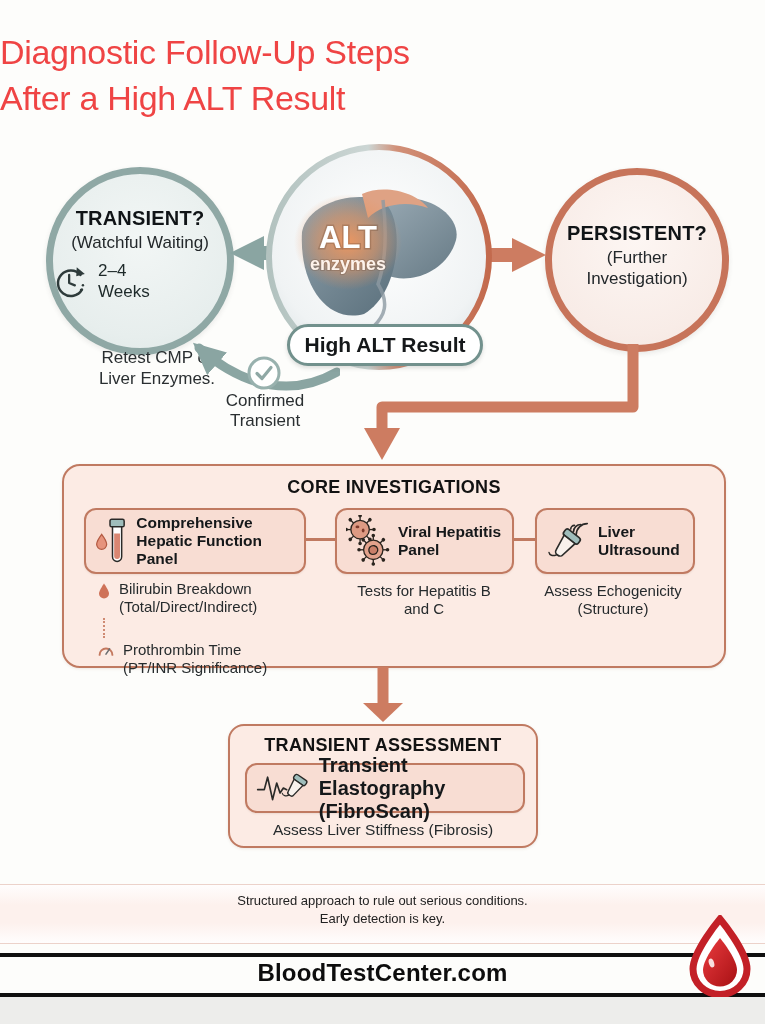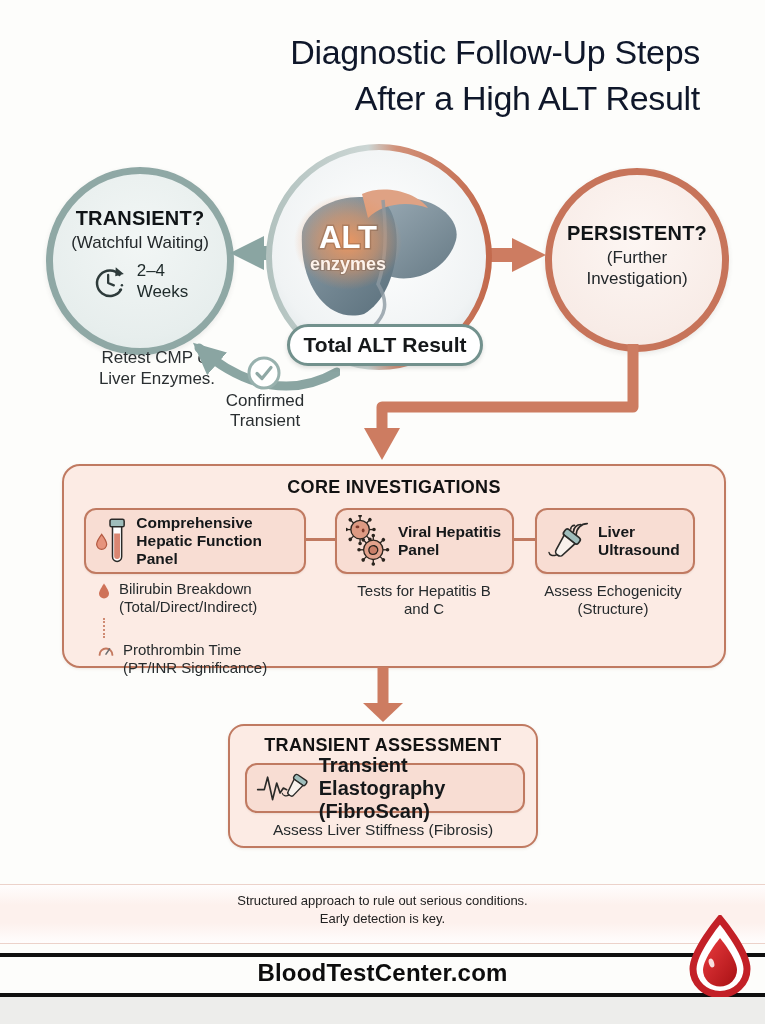--- a/index.html
+++ b/index.html
@@ -3,32 +3,32 @@
 <meta charset="utf-8">
 <style>
   html,body{margin:0;padding:0;background:#ffffff;}
   .canvas{
     position:relative;width:765px;height:1024px;margin:0 auto;
     background:#fdfdfb;overflow:hidden;
     font-family:"Liberation Sans",sans-serif;color:#1c1c1c;
   }
   .abs{position:absolute;}
   
-  .title{top:30px;left:0;width:700px;text-align:right;font-size:34px;line-height:1.34;
-         font-weight:500;color:#0f172a;letter-spacing:-0.3px;}
+  .title{top:30px;left:0;width:700px;text-align:left;font-size:34px;line-height:1.34;
+         font-weight:500;color:#ef4444;letter-spacing:-0.3px;}
   
   .node-circle{border-radius:50%;box-sizing:border-box;text-align:center;
                box-shadow:0 2px 5px rgba(60,60,60,.10);}
   .circle-teal{left:46px;top:167px;width:188px;height:188px;border:7px solid #8fa8a5;
                background:radial-gradient(circle at 50% 38%,#f2f6f5 0%,#e7eeed 70%,#dde7e6 100%);padding-top:33px;}
   .circle-salmon{left:545px;top:168px;width:184px;height:184px;border:7px solid #c7745a;
                background:radial-gradient(circle at 50% 38%,#fdf6f3 0%,#f8ece7 70%,#f4e4de 100%);padding-top:47px;}
   .node-heading{font-size:20px;font-weight:bold;color:#101417;letter-spacing:.2px;}
   .node-sub{font-size:17px;color:#23282b;margin-top:2px;line-height:1.25;}
-  .wait-row{display:flex;align-items:center;justify-content:center;gap:7px;margin-top:8px;}
+  .wait-row{display:flex;align-items:center;justify-content:flex-start;gap:7px;margin-top:8px;}
   .wait-text{font-size:17px;color:#1e2a2a;text-align:left;line-height:1.2;}
   
   .hub{left:264px;top:142px;width:230px;height:230px;z-index:3;}
   .pill{left:287px;top:324px;width:190px;height:36px;z-index:5;background:#ffffff;
         border:3px solid #72918d;border-radius:21px;line-height:36px;text-align:center;
         font-size:21px;font-weight:bold;color:#15181a;box-shadow:0 2px 4px rgba(70,80,80,.18);}
   
   .retest{left:52px;top:347px;width:210px;text-align:center;font-size:17px;line-height:1.25;color:#2a2f31;}
   .confirmed{left:200px;top:391px;width:130px;text-align:center;font-size:17px;line-height:1.2;color:#2a2f31;z-index:4;}
   .check-badge{left:247px;top:356px;width:34px;height:34px;z-index:3;}
@@ -121,21 +121,21 @@
       <path d="M120,60 C162,46 198,74 192,98 C184,128 148,144 122,133 C111,112 110,72 120,60 Z" fill="url(#lobeGrad)" opacity="0.92"></path>
       <path d="M38,90 C44,58 100,46 122,62 C140,80 137,150 100,172 C64,182 35,144 38,90 Z" fill="url(#lobeGrad)"></path>
       <path d="M98,52 C120,42 152,50 164,66 C142,58 118,62 104,76 Z" fill="#dfa284"></path>
       <path d="M119,58 C123,92 121,122 114,142 C126,162 120,174 110,184" stroke="#8d9aa2" stroke-width="3.5" fill="none" opacity="0.8"></path>
       <ellipse cx="84" cy="100" rx="54" ry="48" fill="url(#glowGrad)"></ellipse>
       <text x="84" y="106" text-anchor="middle" font-size="31" font-weight="bold" fill="#ffffff" style="paint-order:stroke;stroke:rgba(90,60,40,0.25);stroke-width:3px;">ALT</text>
       <text x="84" y="128" text-anchor="middle" font-size="18" font-weight="bold" fill="#fdf2ea" style="paint-order:stroke;stroke:rgba(90,60,40,0.22);stroke-width:2px;">enzymes</text>
     </svg>
   </div>
 
-  <div class="abs pill">Total ALT Result</div>
+  <div class="abs pill">High ALT Result</div>
 
   <div class="abs node-circle circle-teal">
     <div class="node-heading">TRANSIENT?</div>
     <div class="node-sub">(Watchful Waiting)</div>
     <div class="wait-row">
       <svg width="38" height="38" viewBox="0 0 40 40">
         <path d="M29,12.5 A13.5,13.5 0 1 0 30.5,28" stroke="#2e3b3b" stroke-width="2.6" fill="none" stroke-linecap="round"></path>
         <path d="M25,4.5 L33.5,11.5 L24.5,14 Z" fill="#2e3b3b"></path>
         <path d="M17,21 L17,12.5 M17,21 L23,23.5" stroke="#2e3b3b" stroke-width="2.4" stroke-linecap="round" fill="none"></path>
         <circle cx="31.5" cy="23.5" r="1.3" fill="#2e3b3b"></circle>

